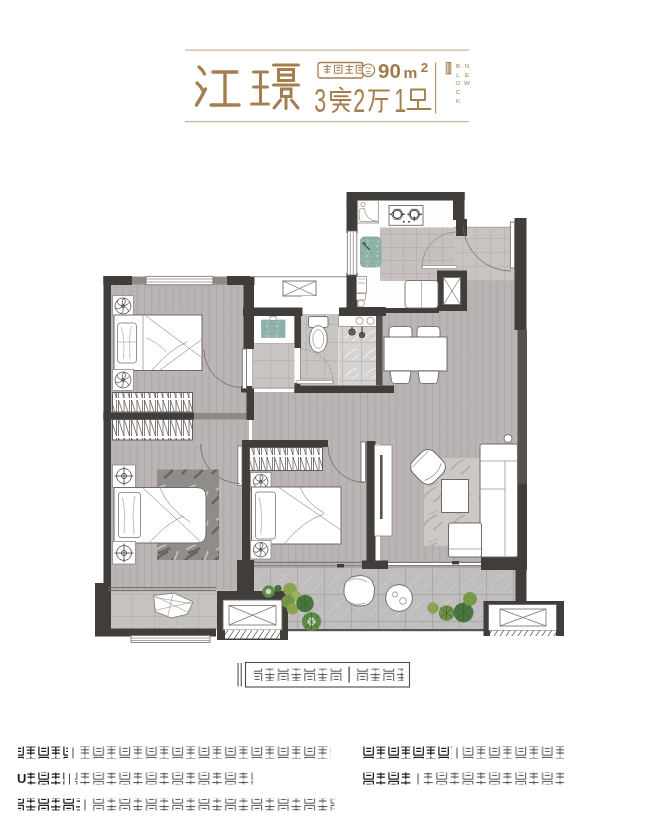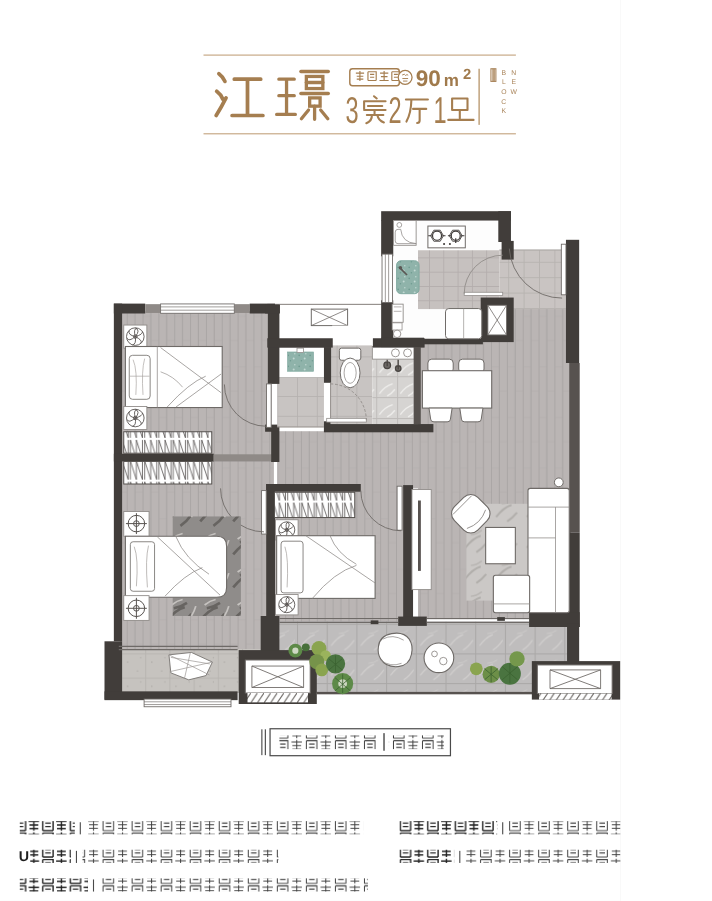--- a/index.html
+++ b/index.html
@@ -1,16 +1,16 @@
 <!DOCTYPE html>
 <html><head>
 <meta charset="utf-8">
 <style>
 html,body{margin:0;padding:0;background:#ffffff;font-family:"Liberation Sans",sans-serif;}
-#page{position:relative;width:564px;height:819px;background:#e5e5e5;overflow:hidden;}
+#page{position:relative;width:564px;height:819px;background:#7dd3fc;overflow:hidden;}
 </style>
 </head>
 <body>
 <div id="page">
 <svg width="647" height="819" viewBox="0 0 647 819">
 <defs>
 <pattern id="plankV" patternUnits="userSpaceOnUse" width="14.4" height="46">
  <rect width="14.4" height="46" fill="#bab5b4"></rect>
  <path d="M0.3,0 V46 M7.5,0 V46" stroke="#a5a0a0" stroke-width="0.8"></path>
  <path d="M0,11.5 H7.2 M7.2,33.5 H14.4" stroke="#aba6a6" stroke-width="0.5" opacity="0.6"></path>

